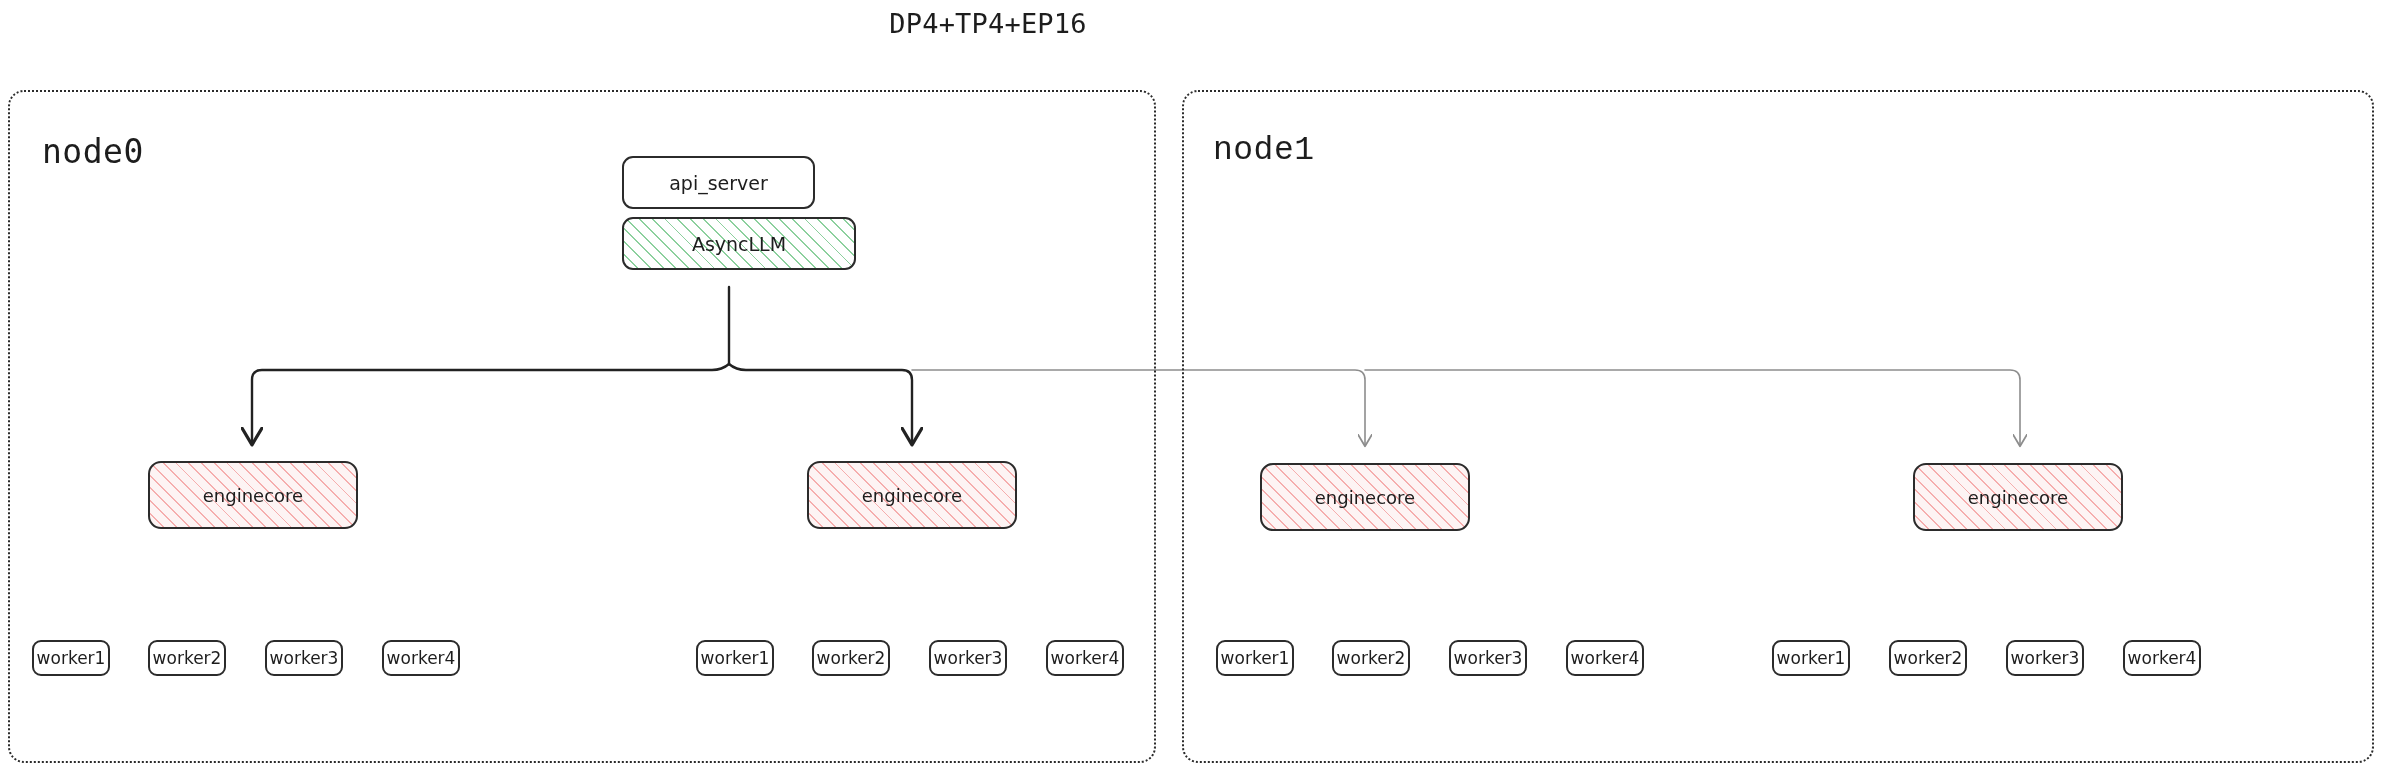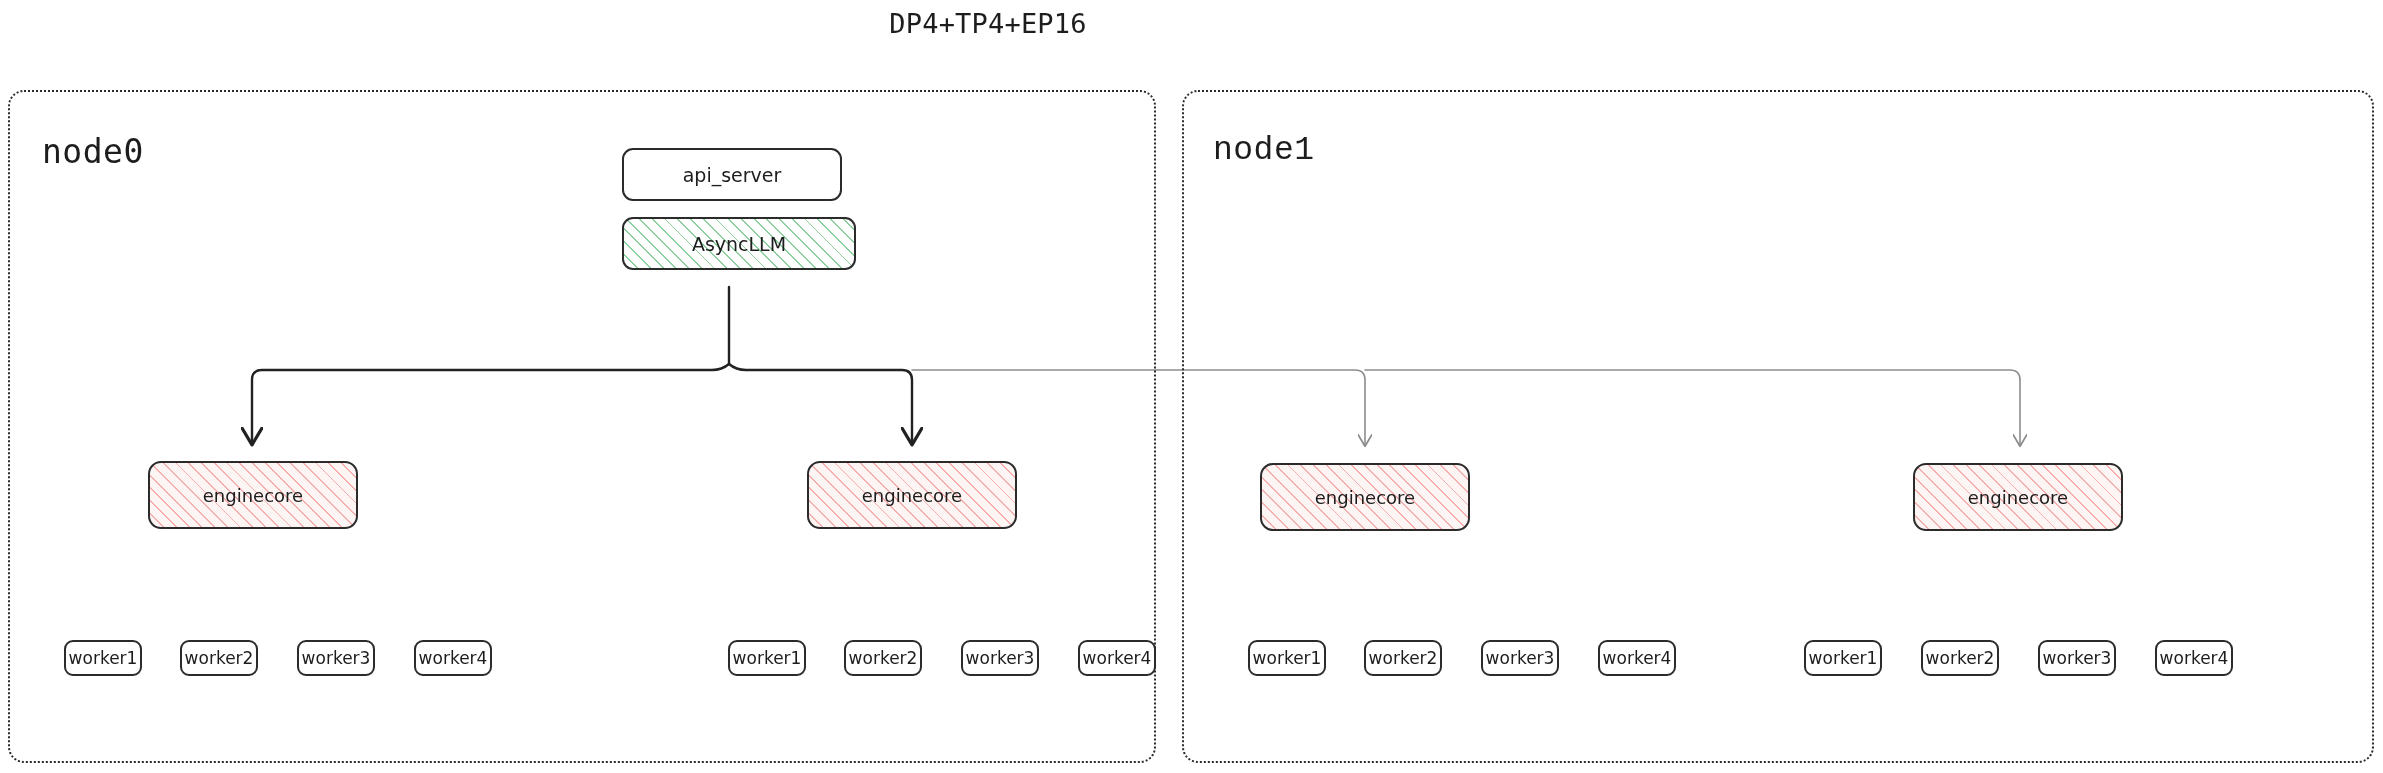--- a/index.html
+++ b/index.html
@@ -79,21 +79,20 @@
       rgba(243, 150, 150, 0.75) 1.3px,
       rgba(255, 255, 255, 0) 1.3px,
       rgba(255, 255, 255, 0) 9px
     );
     background-color: #fdf4f4;
   }
   .box-worker {
     border-radius: 9px;
     font-size: 17px;
     border-width: 2px;
-    margin-left: 32px;
   }
   .edges {
     position: absolute;
     left: 0;
     top: 0;
     width: 2383px;
     height: 773px;
     pointer-events: none;
   }
 </style>
@@ -121,21 +120,21 @@
     <path d="M 729 364 Q 736 370 746 370 L 902 370 Q 912 370 912 380 L 912 443" fill="none" stroke="#222222" stroke-width="2.4" stroke-linecap="round" marker-end="url(#arrow-dark)"></path>
 
     <path d="M 912 370 L 1355 370 Q 1365 370 1365 380 L 1365 445" fill="none" stroke="#8d8d8d" stroke-width="1.6" stroke-linecap="round" marker-end="url(#arrow-light)"></path>
 
     <path d="M 1365 370 L 2010 370 Q 2020 370 2020 380 L 2020 445" fill="none" stroke="#8d8d8d" stroke-width="1.6" stroke-linecap="round" marker-end="url(#arrow-light)"></path>
   </svg>
 
   <div class="node-group" style="left:8px; top:90px; width:1148px; height:673px;"></div>
   <div class="node-label" style="left:42px; top:132px;">node0</div>
 
-  <div class="box box-plain" style="left:622px; top:148px; width:220px; height:53px;">api_server</div>
+  <div class="box box-plain" style="left:622px; top:156px; width:193px; height:53px;">api_server</div>
 
   <div class="box box-async" style="left:622px; top:217px; width:234px; height:53px;">AsyncLLM</div>
 
   <div class="box box-engine" style="left:148px; top:461px; width:210px; height:68px;">enginecore</div>
 
   <div class="box box-engine" style="left:807px; top:461px; width:210px; height:68px;">enginecore</div>
 
   <div class="box box-worker" style="left:32px; top:640px; width:78px; height:36px;">worker1</div>
   <div class="box box-worker" style="left:148px; top:640px; width:78px; height:36px;">worker2</div>
   <div class="box box-worker" style="left:265px; top:640px; width:78px; height:36px;">worker3</div>

